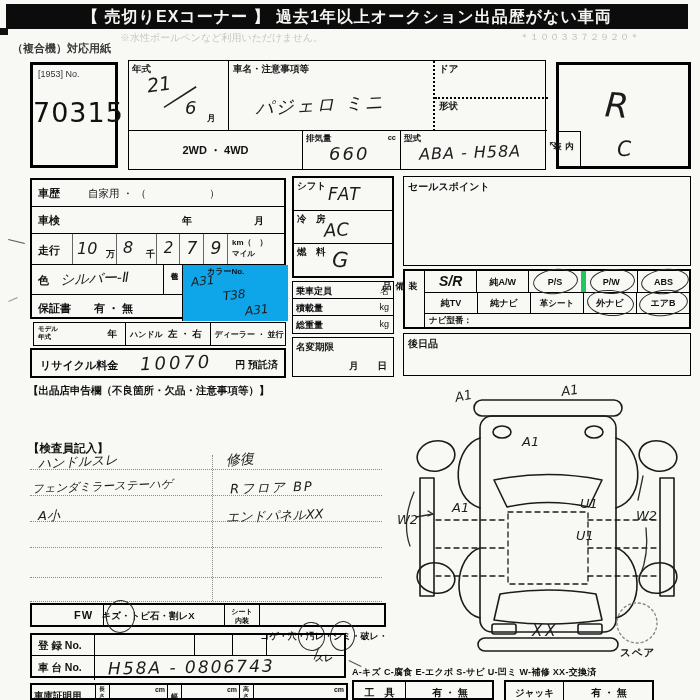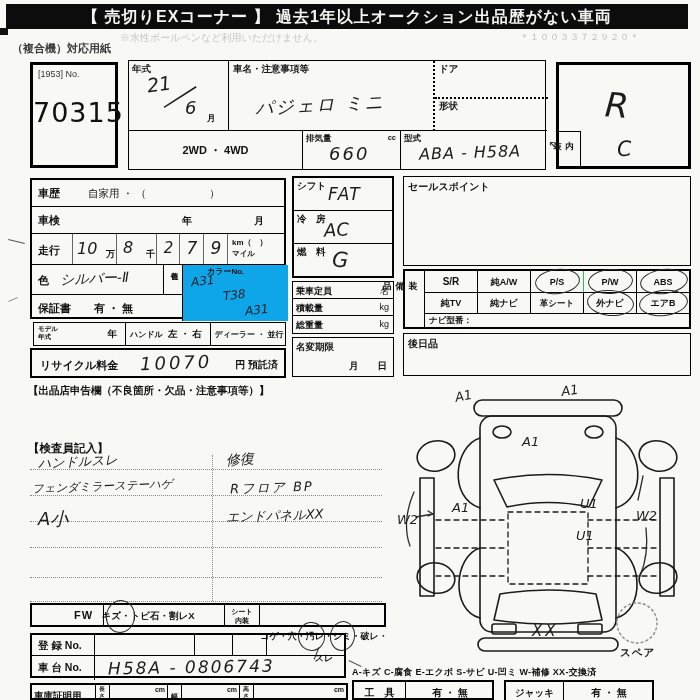--- a/index.html
+++ b/index.html
@@ -205,28 +205,28 @@
 </div>
 
 <div class="box" style="left:403px;top:269px;width:288px;height:60px;">
   <div class="abs preline vtext b" style="left:0;top:0;width:20px;height:100%;border-right:1px solid #000;font-size:9px;padding:3px 5px;box-sizing:border-box;">装
 備
 品</div>
   <div class="abs" style="left:20px;top:0;width:264px;height:100%;">
 
     <div class="abs" style="left:0;top:0;width:100%;height:21px;border-bottom:1px solid #000;display:flex;">
       <div style="flex:1;border-right:1px solid #000;position:relative;text-align:center;">
-        <span class="b" style="font-size:10px;line-height:20px;">S/R</span>
+        <span class="b" style="font-size:14px;line-height:20px;font-style:italic;">S/R</span>
         
       </div>
       <div style="flex:1;border-right:1px solid #000;position:relative;text-align:center;">
         <span class="b" style="font-size:9px;line-height:20px;">純A/W</span>
         
       </div>
-      <div style="flex:1;border-right:1px solid #22c55e;position:relative;text-align:center;">
+      <div style="flex:1;border-right:5px solid #22c55e;position:relative;text-align:center;">
         <span class="b" style="font-size:9px;line-height:20px;">P/S</span>
         <span class="pen-ellipse on" style="left:4px;top:-2px;width:43px;height:23px;transform:rotate(-6deg);"></span>
       </div>
       <div style="flex:1;border-right:1px solid #000;position:relative;text-align:center;">
         <span class="b" style="font-size:9px;line-height:20px;">P/W</span>
         <span class="pen-ellipse on" style="left:4px;top:-2px;width:43px;height:23px;transform:rotate(-4deg);"></span>
       </div>
       <div style="flex:1;position:relative;text-align:center;">
         <span class="b" style="font-size:9px;line-height:20px;">ABS</span>
         <span class="pen-ellipse on" style="left:3px;top:-2px;width:46px;height:23px;transform:rotate(-7deg);"></span>
@@ -270,21 +270,21 @@
 <div class="abs" style="left:30px;top:455px;width:352px;height:148px;">
   <div class="dotline" style="left:0;top:14px;width:100%;"></div>
   <div class="dotline" style="left:0;top:40px;width:100%;"></div>
   <div class="dotline" style="left:0;top:66px;width:100%;"></div>
   <div class="dotline" style="left:0;top:92px;width:100%;"></div>
   <div class="dotline" style="left:0;top:122px;width:100%;"></div>
   <div class="dotline" style="left:0;top:146px;width:100%;"></div>
   <div class="abs" style="left:182px;top:0;height:146px;border-left:1.2px dotted #8a8a85;"></div>
   <span class="hw abs" style="left:8px;top:-2px;font-size:13px;transform:rotate(-3deg);">ハンドルスレ</span>
   <span class="hw abs" style="left:2px;top:24px;font-size:11.5px;transform:rotate(-2deg);">フェンダミラーステーハゲ</span>
-  <span class="hw abs" style="left:8px;top:52px;font-size:18px;">A小</span>
+  <span class="hw abs" style="left:8px;top:52px;font-size:13px;">A小</span>
   <span class="hw abs" style="left:196px;top:-4px;font-size:14px;transform:rotate(-4deg);">修復</span>
   <span class="hw abs" style="left:200px;top:24px;font-size:13px;transform:rotate(-2deg);letter-spacing:2px;">Rフロア BP</span>
   <span class="hw abs" style="left:196px;top:52px;font-size:13px;transform:rotate(-2deg);">エンドパネルXX</span>
 </div>
 
 <div class="box med" style="left:30px;top:603px;width:356px;height:24px;">
   <div class="cell" style="left:0;top:0;width:40px;height:100%;border-right:1.5px solid #000;text-align:center;margin-left:32px;">
     <span class="b" style="font-size:11px;line-height:21px;letter-spacing:1px;">FW</span>
   </div>
   <div class="cell" style="left:40px;top:0;width:152px;height:100%;text-align:center;position:relative;">

